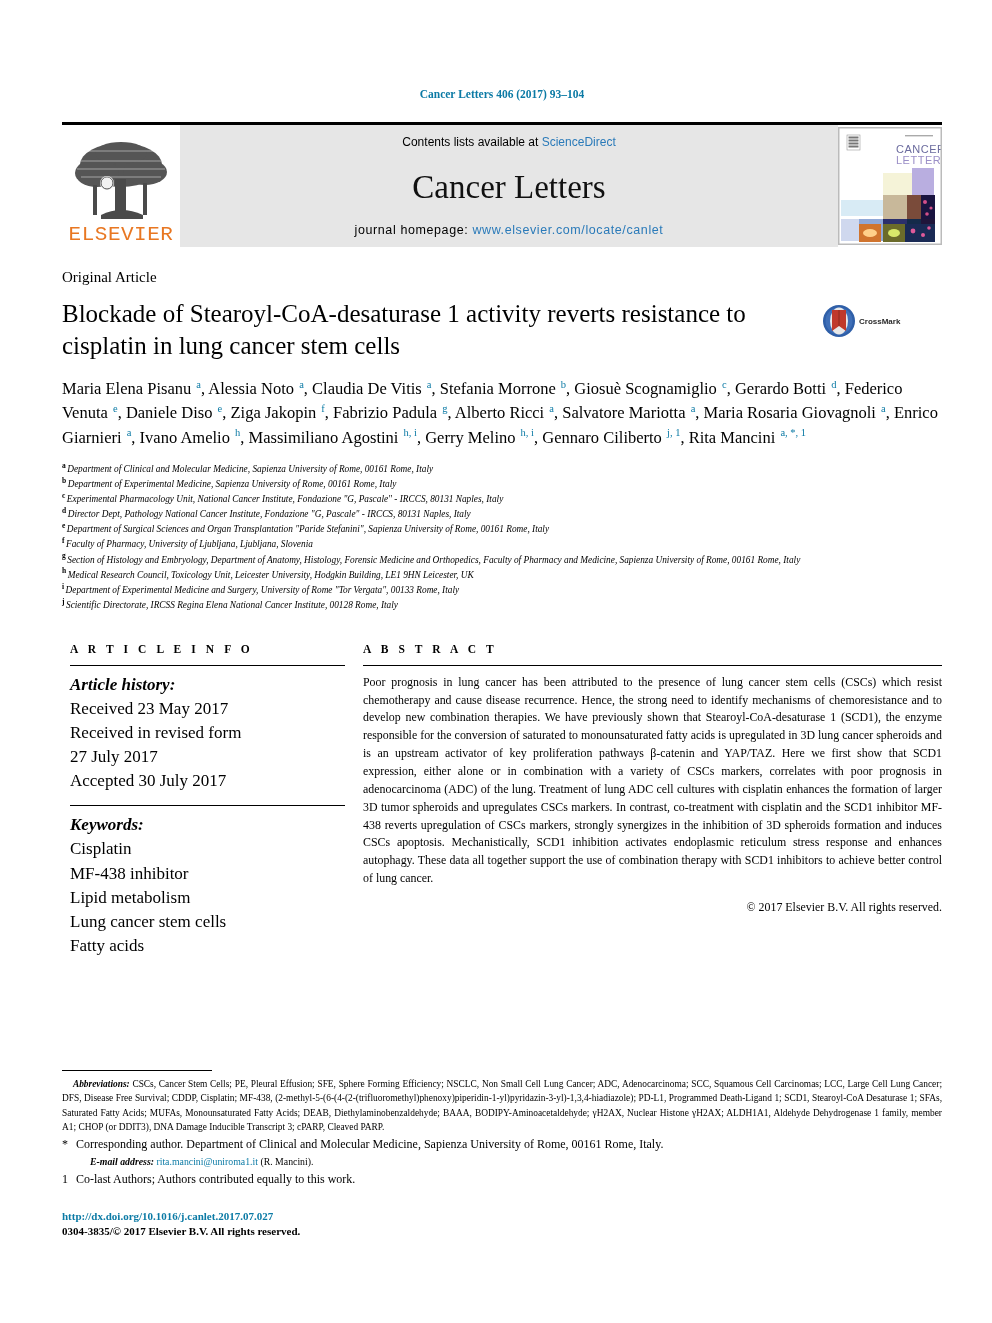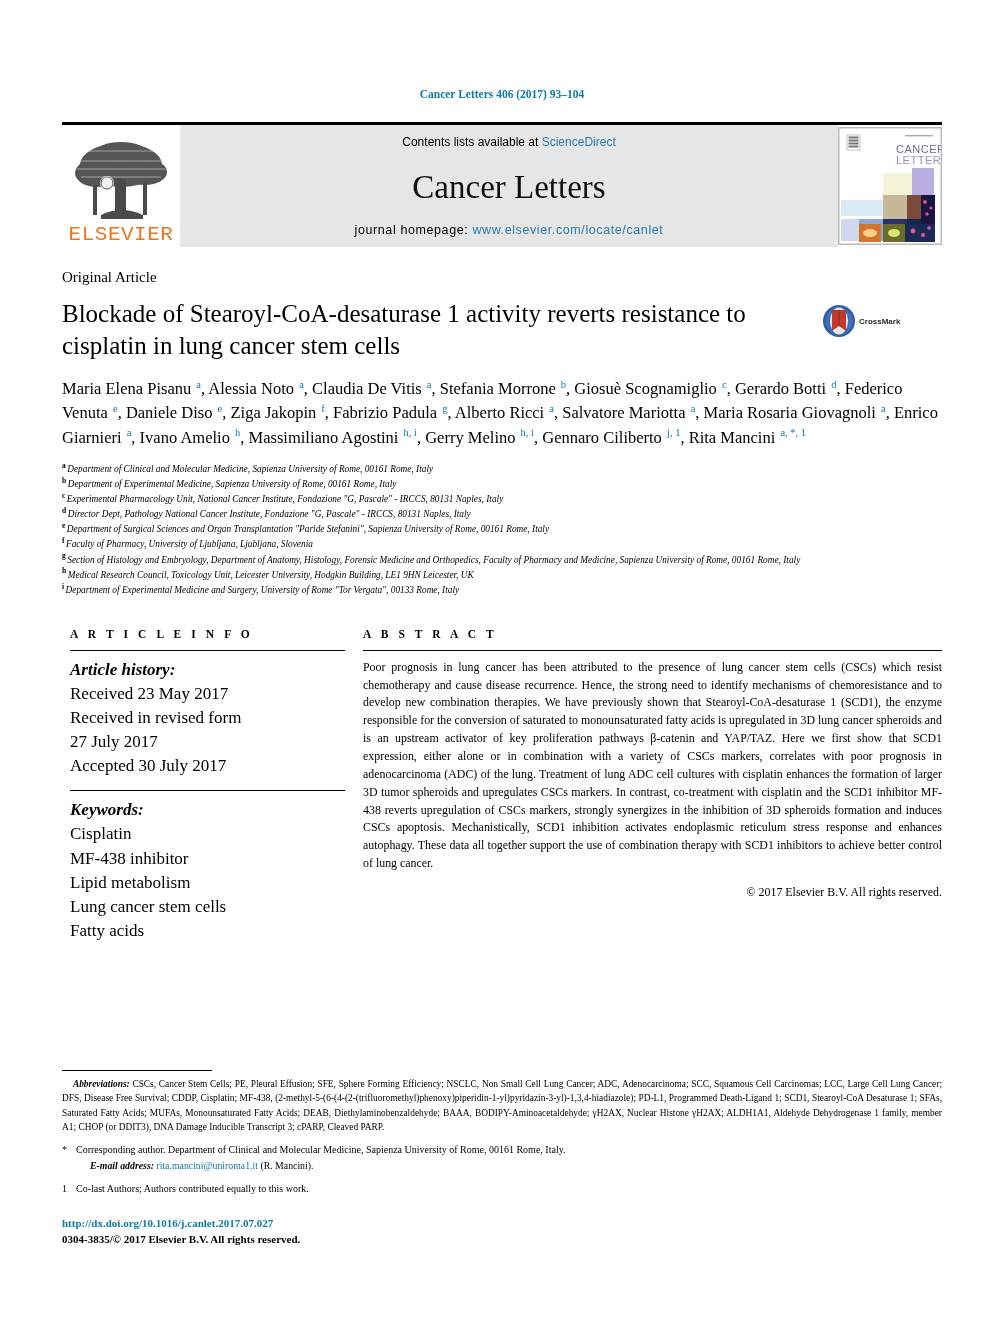--- a/index.html
+++ b/index.html
@@ -232,23 +232,23 @@
     margin-bottom: 6px;
   }
   .abbrev {
     font-size: 9.4px;
     line-height: 1.52;
     text-align: justify;
     font-family: "Liberation Serif", serif;
   }
   .abbrev .lbl { font-style: italic; font-weight: bold; }
   .foot-note {
-    font-size: 10px;
+    font-size: 12px;
     line-height: 1.55;
-    margin-top: 8px;
+    margin-top: 1px;
     font-family: "Liberation Serif", serif;
   }
   .foot-note .mark {
     display: inline-block;
     width: 14px;
   }
   .foot-sub {
     padding-left: 28px;
     font-size: 9.8px;
     line-height: 1.55;
@@ -384,20 +384,21 @@
     <div class="affiliations">
         <div><span class="aff-mark">a</span><span>Department of Clinical and Molecular Medicine, Sapienza University of Rome, 00161 Rome, Italy</span></div>
         <div><span class="aff-mark">b</span><span>Department of Experimental Medicine, Sapienza University of Rome, 00161 Rome, Italy</span></div>
         <div><span class="aff-mark">c</span><span>Experimental Pharmacology Unit, National Cancer Institute, Fondazione "G, Pascale" - IRCCS, 80131 Naples, Italy</span></div>
         <div><span class="aff-mark">d</span><span>Director Dept, Pathology National Cancer Institute, Fondazione "G, Pascale" - IRCCS, 80131 Naples, Italy</span></div>
         <div><span class="aff-mark">e</span><span>Department of Surgical Sciences and Organ Transplantation "Paride Stefanini", Sapienza University of Rome, 00161 Rome, Italy</span></div>
         <div><span class="aff-mark">f</span><span>Faculty of Pharmacy, University of Ljubljana, Ljubljana, Slovenia</span></div>
         <div><span class="aff-mark">g</span><span>Section of Histology and Embryology, Department of Anatomy, Histology, Forensic Medicine and Orthopedics, Faculty of Pharmacy and Medicine, Sapienza University of Rome, 00161 Rome, Italy</span></div>
         <div><span class="aff-mark">h</span><span>Medical Research Council, Toxicology Unit, Leicester University, Hodgkin Building, LE1 9HN Leicester, UK</span></div>
         <div><span class="aff-mark">i</span><span>Department of Experimental Medicine and Surgery, University of Rome "Tor Vergata", 00133 Rome, Italy</span></div>
+        <div><span class="aff-mark">j</span><span>Scientific Directorate, IRCSS Regina Elena National Cancer Institute, 00128 Rome, Italy</span></div>
       </div>
 
     <div class="info-abstract">
 
       <div class="col-info">
         <div class="sec-head">A R T I C L E   I N F O</div>
         <div class="rule"></div>
         <div class="info-block">
           <div class="lbl">Article history:</div>
           <div>

